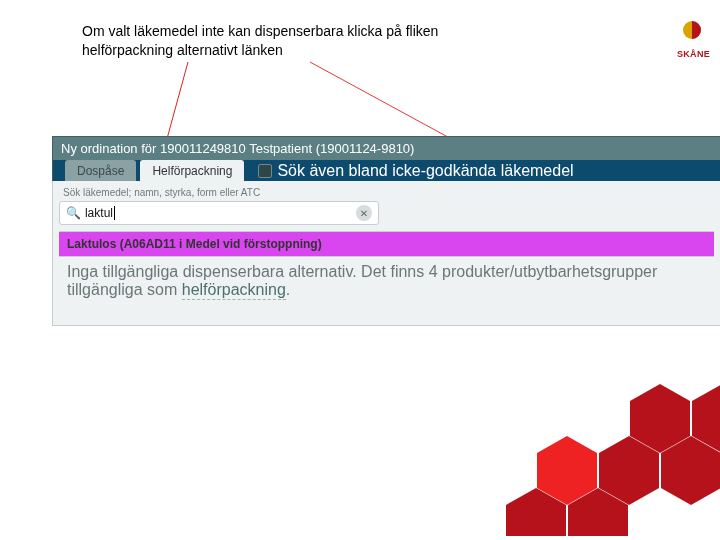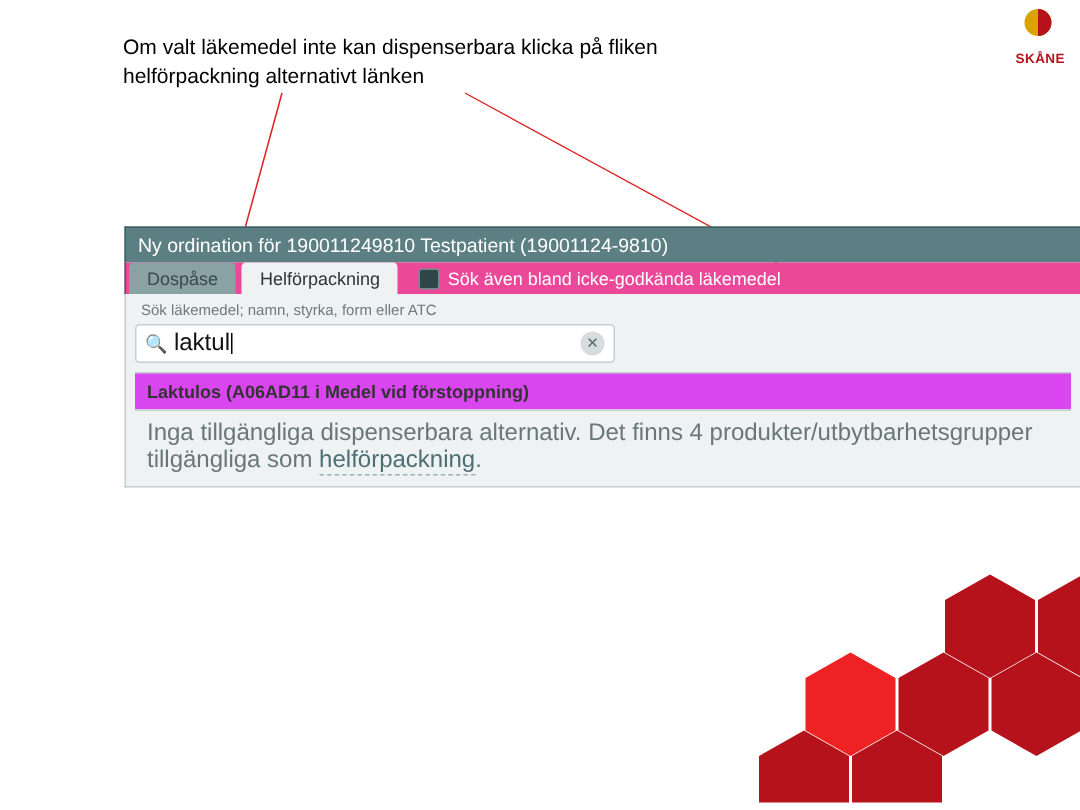--- a/index.html
+++ b/index.html
@@ -16,89 +16,88 @@
     position: absolute;
     top: 22px;
     left: 82px;
     width: 380px;
     font-size: 14px;
     line-height: 1.35;
     color: #000;
   }
   .logo {
     position: absolute;
-    top: 3px;
+    top: 18px;
     right: 10px;
     text-align: center;
   }
   .logo svg { display: block; }
   .logo-text {
     font-size: 9px;
     font-weight: bold;
     color: #b5121b;
     letter-spacing: 0.3px;
     margin-top: 1px;
   }
   .app {
     position: absolute;
-    top: 151px;
+    top: 136px;
     left: 52px;
     right: 0;
     font-size: 12px;
-    margin-left: 31px;
   }
   .titlebar {
     background: #5b7f82;
     color: #fff;
     padding: 4px 8px;
     font-size: 13px;
     border-left: 1px solid #3f5f62;
     border-top: 1px solid #3f5f62;
   }
   .tabrow {
-    background: #ec4899;
-    display: flex;
-    align-items: center;
-    padding: 0 2px;
+    background: #0c4a6e;
+    display: flex;
+    align-items: center;
+    padding: 0 12px;
     border-left: 1px solid #3f5f62;
   }
   .tab {
     background: #8aa2a4;
     color: #3a4a4c;
     padding: 4px 12px 3px;
     margin-right: 4px;
     border-radius: 3px 3px 0 0;
     font-size: 12px;
     cursor: pointer;
   }
   .tab.active {
     background: #eef2f2;
     color: #333;
   }
   .check-area {
     display: flex;
     align-items: center;
     color: #fff;
-    font-size: 12px;
+    font-size: 16px;
     margin-left: 10px;
     gap: 5px;
     text-align: center;
   }
   .checkbox {
     width: 14px;
     height: 14px;
     background: #2f4648;
     border-radius: 2px;
     border: 1px solid #6f8b8d;
   }
   .panel {
     background: #eef2f2;
     border-left: 1px solid #c6cfd0;
     border-bottom: 1px solid #c6cfd0;
-    padding: 4px 6px 0;
+    padding: 4px 6px 18px;
   }
   .search-label {
     font-size: 10px;
     color: #6e7b7c;
     padding: 2px 4px 3px;
   }
   .search-box {
     display: flex;
     align-items: center;
     background: #fff;
@@ -108,21 +107,21 @@
     width: 320px;
   }
   .search-icon {
     font-size: 12px;
     color: #333;
     margin-right: 4px;
   }
   .search-input {
     border: none;
     outline: none;
-    font-size: 16px;
+    font-size: 12px;
     flex: 1;
     color: #111;
     background: transparent;
   }
   .cursor {
     display: inline-block;
     width: 1px;
     height: 14px;
     background: #000;
     vertical-align: middle;

